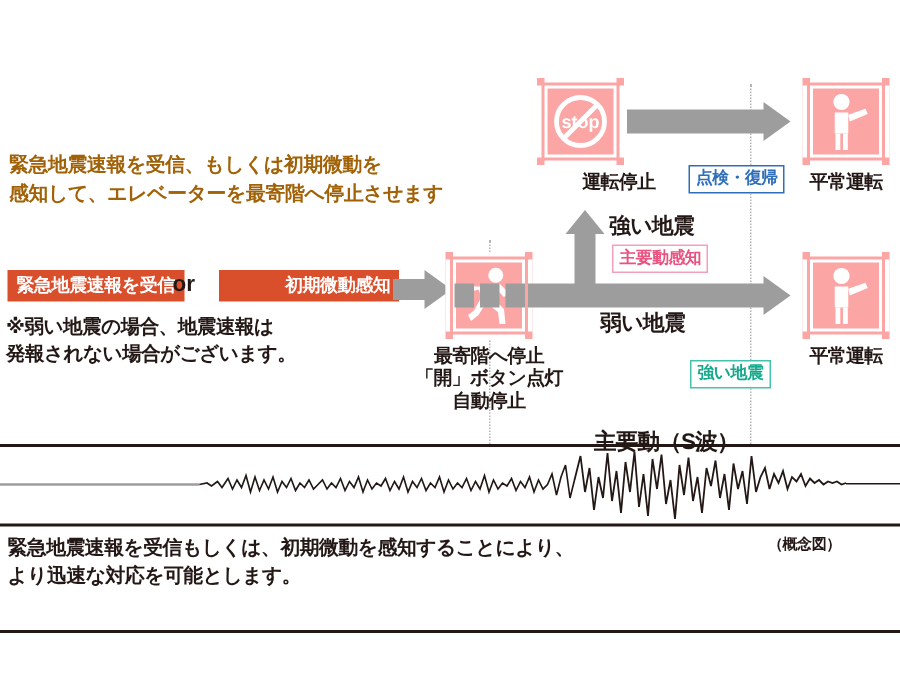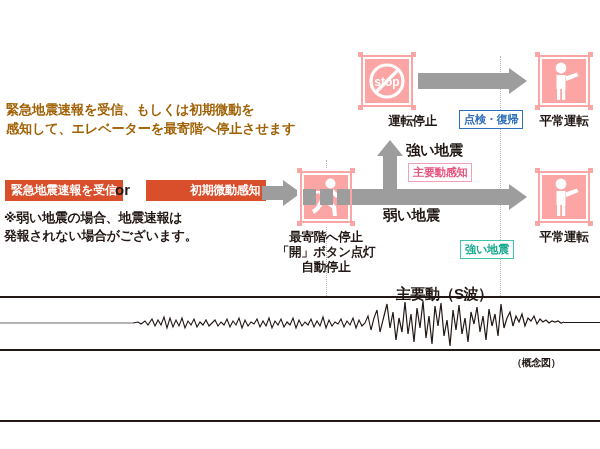--- a/index.html
+++ b/index.html
@@ -135,21 +135,21 @@
   .dash1{left:303px;width:13px;}
   .dash2{left:320px;width:13px;}
   .dash3{left:337px;width:13px;}
 
   
   .quake-label{
     font-size:14.5px;font-weight:bold;letter-spacing:-0.4px;
     color:#231815;white-space:nowrap;
   }
   .lbl-strong{left:406px;top:141px;}
-  .lbl-weak{left:383px;top:206px;}
+  .lbl-weak{left:400px;top:206px;}
 
   
   .obadge{
     font-size:11.2px;font-weight:bold;
     padding:2px 4px 3px 4px;
     background:#ffffff;
     white-space:nowrap;line-height:1.1;
     letter-spacing:-0.3px;
   }
   .ob-pink{color:#e8537f;border:1.4px solid #f2a0b8;}
@@ -298,16 +298,17 @@
     <svg width="600" height="50" viewBox="0 0 600 50">
       <line x1="0" y1="25" x2="133" y2="25" stroke="#9d9d9d" stroke-width="1.6"></line>
       <polyline fill="none" stroke="#231815" stroke-width="1.1" points="133,25 138,24 141,26 145,23 148,27 152,21 155,28 158,22 161,27 164,19 167,30 170,20 173,29 176,22 179,28 182,20 185,30 188,23 191,27 194,21 197,29 200,24 203,27 206,22 209,28 212,25 215,22 218,28 221,24 224,27 227,21 230,29 233,23 236,27 239,20 242,30 245,22 248,28 251,24 254,26 257,21 260,29 263,23 266,28 269,20 272,30 275,23 278,27 281,21 284,29 287,24 290,27 293,20 296,30 299,22 302,28 305,24 308,27 311,21 314,29 317,23 320,28 323,19 326,30 329,22 332,28 335,24 338,26 341,21 344,29 347,23 350,27 353,20 356,30 359,22 362,28 365,25 368,18 371,32 374,20 377,12 380,34 383,22"></polyline>
       <polyline fill="none" stroke="#231815" stroke-width="1.2" points="383,22 387,6 390,30 393,14 396,42 399,20 402,34 405,4 408,36 411,16 414,44 417,10 420,30 423,3 426,40 429,18 432,46 435,8 438,28 441,5 444,38 447,22 450,48 453,12 456,32 459,7 462,36 465,20 468,44 471,14 474,26 477,9 480,34 483,18 486,42 489,11 492,28 495,16 498,38 501,6 504,30 507,20 510,14 513,28 516,18 519,24 522,16 525,28 528,20 531,23 534,18 537,26 540,21 543,24 546,22 549,25 552,23 555,24 558,23 561,25 564,24"></polyline>
       <line x1="564" y1="24.5" x2="600" y2="24.5" stroke="#231815" stroke-width="1.1"></line>
     </svg>
   </div>
 
   <div class="hr hr-bot"></div>
 
+  <div class="abs footer">緊急地震速報を受信もしくは、初期微動を感知することにより、<br>より迅速な対応を可能とします。</div>
   <div class="abs gainenzu">（概念図）</div>
 
   <div class="hr hr-base"></div>
 </div>
 
 </body></html>

